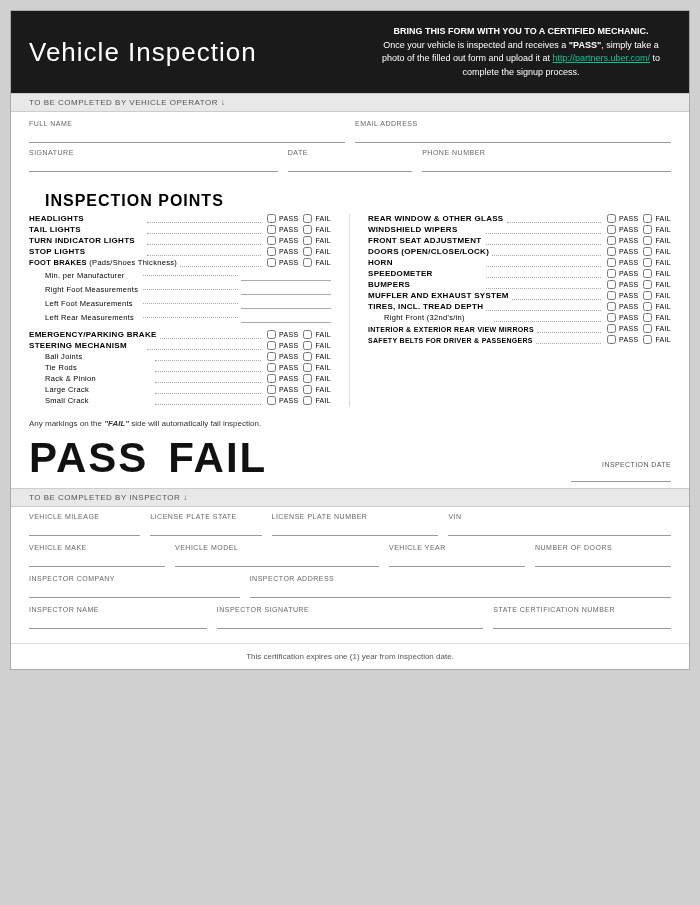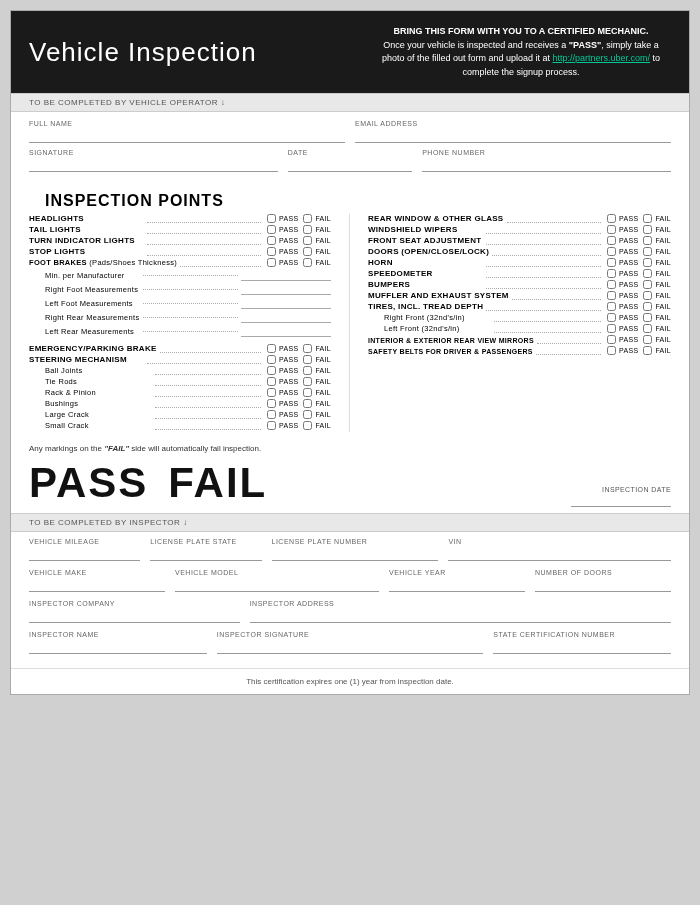--- a/index.html
+++ b/index.html
@@ -346,29 +346,24 @@
         <span class="insp-label sub">Right Foot Measurements</span>
         <span class="dots"></span>
         <span class="sub-field-line"></span>
       </div>
       <div class="sub-row">
         <span class="insp-label sub">Left Foot Measurements</span>
         <span class="dots"></span>
         <span class="sub-field-line"></span>
       </div>
       <div class="sub-row">
-        <span class="insp-label sub">Right Rear Measurements</span>
+        <span class="insp-label sub">Left Rear Measurements</span>
         <span class="dots"></span>
         <span class="sub-field-line"></span>
       </div>
-      <div class="sub-row">
-        <span class="insp-label sub">Left Rear Measurements</span>
-        <span class="dots"></span>
-        <span class="sub-field-line"></span>
-      </div>
 
       <div class="insp-section-spacer"></div>
 
       <div class="insp-row">
         <span class="insp-label">EMERGENCY/PARKING BRAKE</span>
         <span class="dots"></span>
         <span class="checkbox-group">
           <input type="checkbox" style="">
           <span class="cb-label">PASS</span>
           <input type="checkbox" style="">
@@ -410,30 +405,20 @@
       <div class="insp-row">
         <span class="insp-label sub">Rack &amp; Pinion</span>
         <span class="dots"></span>
         <span class="checkbox-group">
           <input type="checkbox" style="">
           <span class="cb-label">PASS</span>
           <input type="checkbox" style="">
           <span class="cb-label">FAIL</span>
         </span>
       </div>
-      <div class="insp-row">
-        <span class="insp-label sub">Bushings</span>
-        <span class="dots"></span>
-        <span class="checkbox-group">
-          <input type="checkbox" style="">
-          <span class="cb-label">PASS</span>
-          <input type="checkbox" style="">
-          <span class="cb-label">FAIL</span>
-        </span>
-      </div>
 
       <div class="insp-row">
         <span class="insp-label sub">Large Crack</span>
         <span class="dots"></span>
         <span class="checkbox-group">
           <input type="checkbox" style="">
           <span class="cb-label">PASS</span>
           <input type="checkbox" style="">
           <span class="cb-label">FAIL</span>
         </span>
@@ -539,30 +524,20 @@
         <span class="dots"></span>
         <span class="checkbox-group">
           <input type="checkbox" style="">
           <span class="cb-label">PASS</span>
           <input type="checkbox" style="">
           <span class="cb-label">FAIL</span>
         </span>
       </div>
       <div class="insp-row">
         <span class="insp-label sub">Right Front (32nd's/in)</span>
-        <span class="dots"></span>
-        <span class="checkbox-group">
-          <input type="checkbox" style="">
-          <span class="cb-label">PASS</span>
-          <input type="checkbox" style="">
-          <span class="cb-label">FAIL</span>
-        </span>
-      </div>
-      <div class="insp-row">
-        <span class="insp-label sub">Left Front (32nd's/in)</span>
         <span class="dots"></span>
         <span class="checkbox-group">
           <input type="checkbox" style="">
           <span class="cb-label">PASS</span>
           <input type="checkbox" style="">
           <span class="cb-label">FAIL</span>
         </span>
       </div>
 
       <div class="insp-row">

